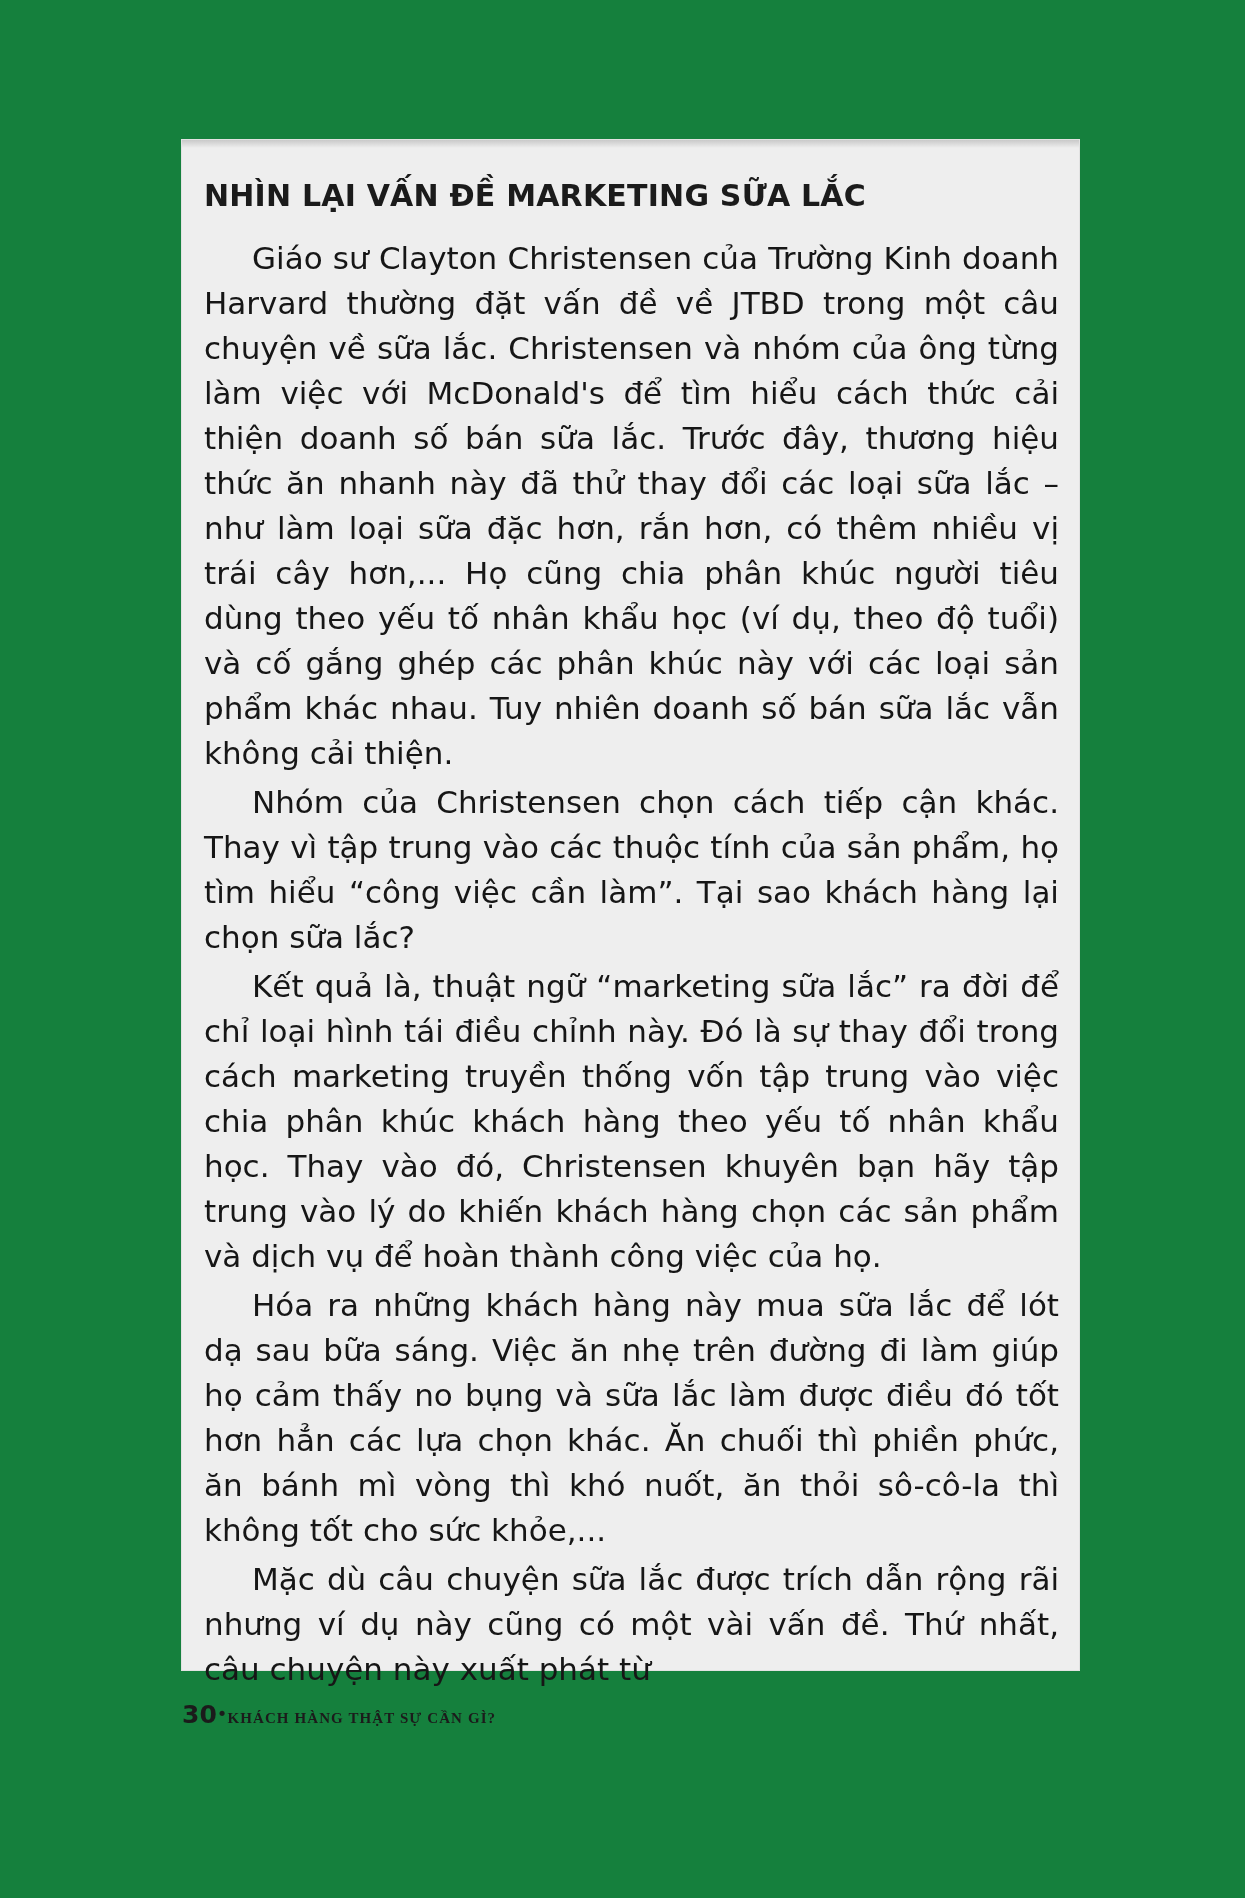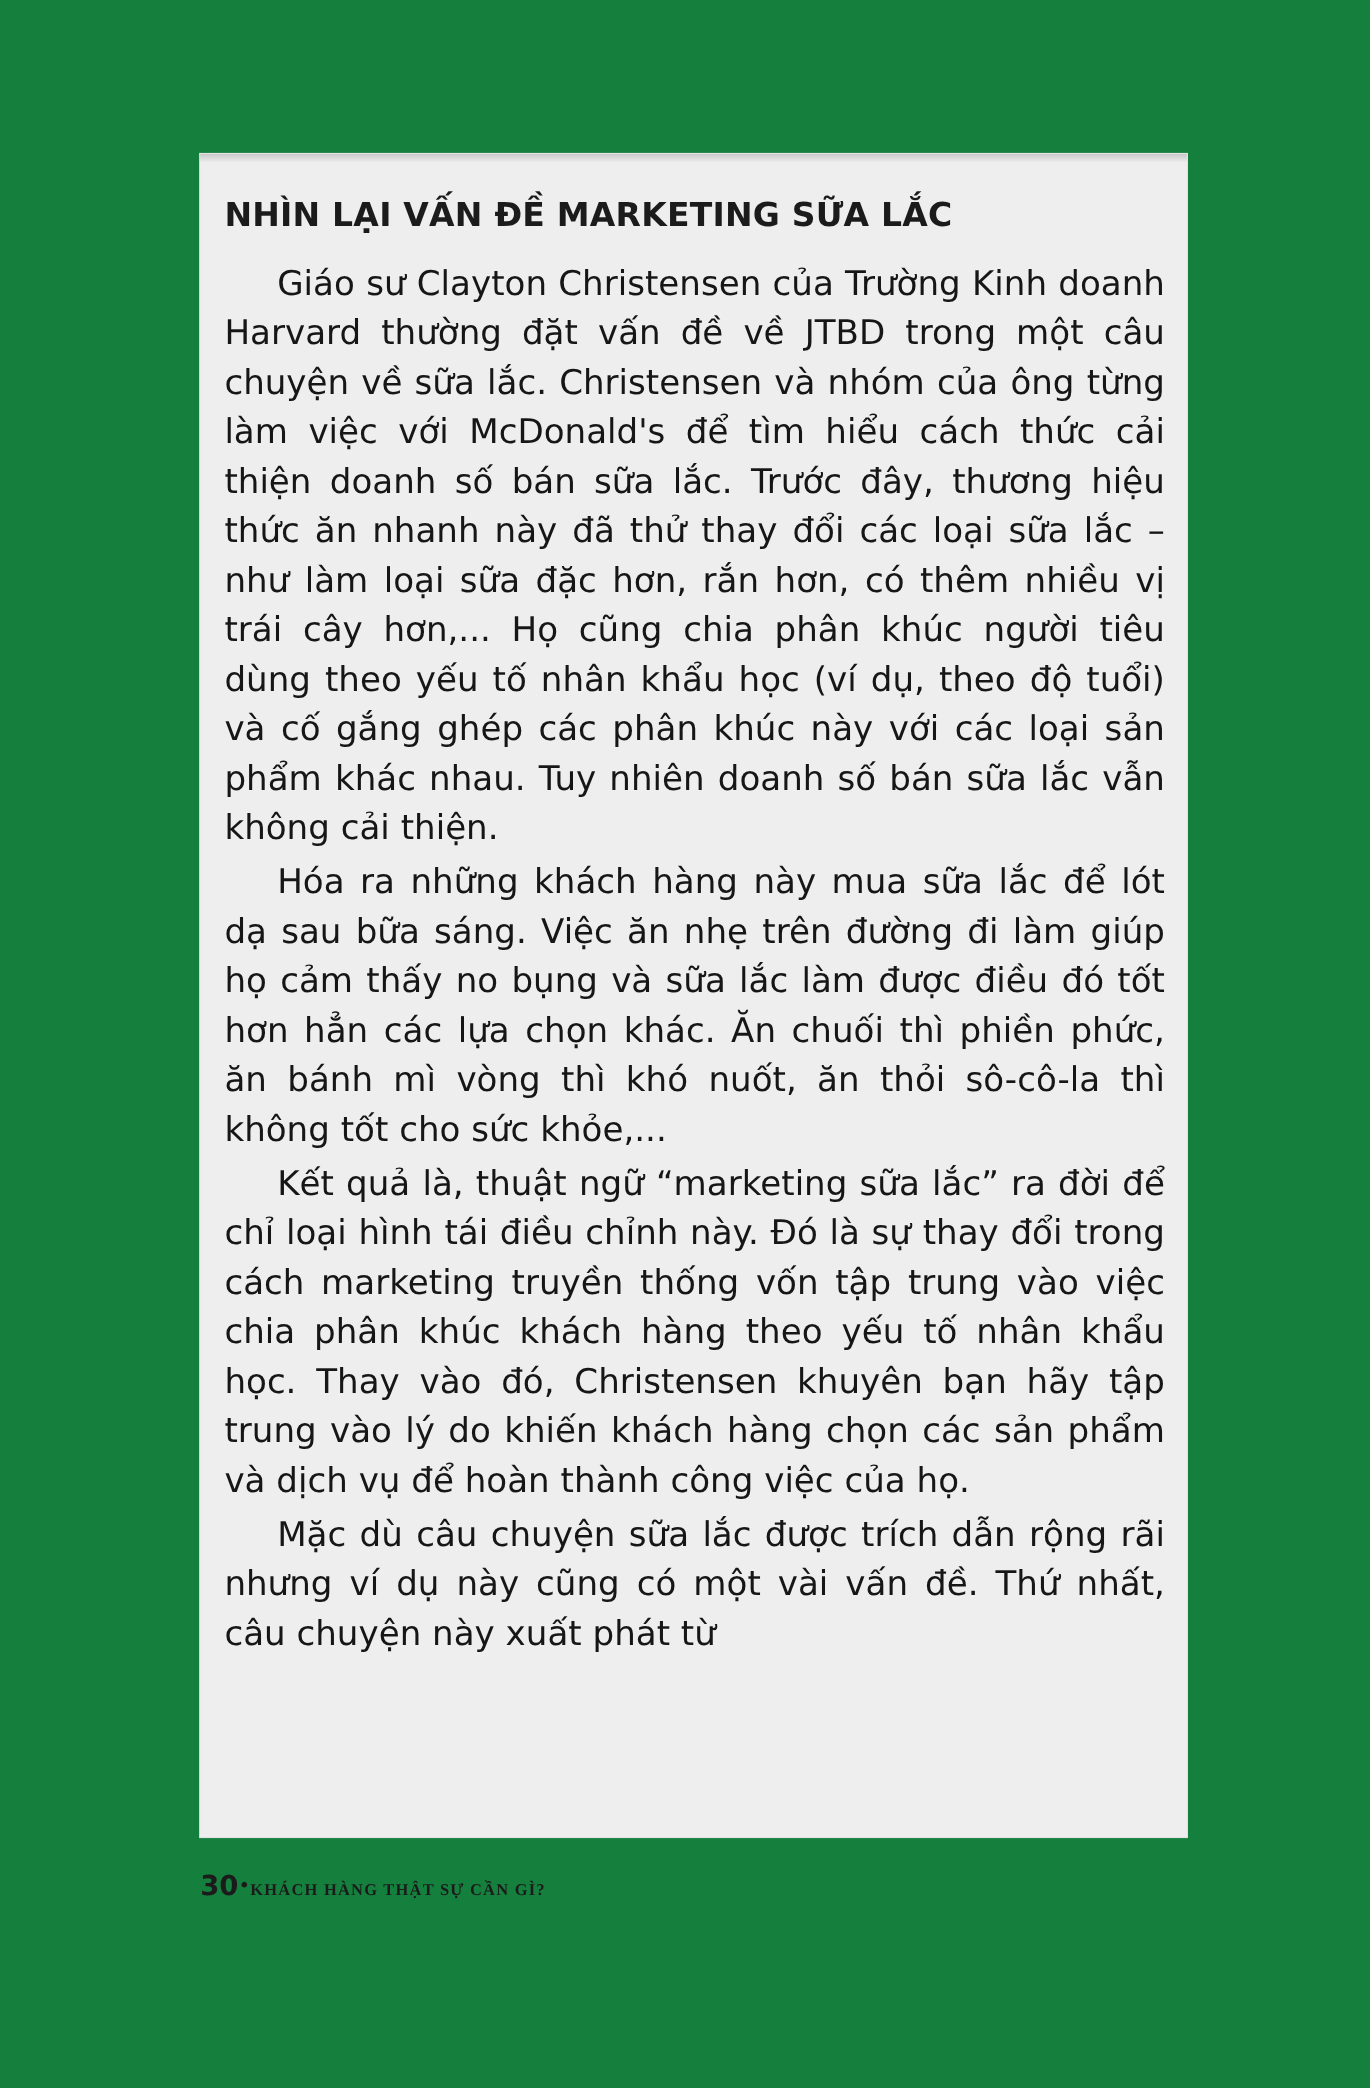--- a/index.html
+++ b/index.html
@@ -104,22 +104,23 @@
 <body>
 
 <div class="page">
 
   <div class="page-panel"></div>
 
   <div class="content">
     <h1 class="section-title">NHÌN LẠI VẤN ĐỀ MARKETING SỮA LẮC</h1>
 
     <p class="para">Giáo sư Clayton Christensen của Trường Kinh doanh Harvard thường đặt vấn đề về JTBD trong một câu chuyện về sữa lắc. Christensen và nhóm của ông từng làm việc với McDonald's để tìm hiểu cách thức cải thiện doanh số bán sữa lắc. Trước đây, thương hiệu thức ăn nhanh này đã thử thay đổi các loại sữa lắc – như làm loại sữa đặc hơn, rắn hơn, có thêm nhiều vị trái cây hơn,... Họ cũng chia phân khúc người tiêu dùng theo yếu tố nhân khẩu học (ví dụ, theo độ tuổi) và cố gắng ghép các phân khúc này với các loại sản phẩm khác nhau. Tuy nhiên doanh số bán sữa lắc vẫn không cải thiện.</p>
+    <p class="para">Nhóm của Christensen chọn cách tiếp cận khác. Thay vì tập trung vào các thuộc tính của sản phẩm, họ tìm hiểu “công việc cần làm”. Tại sao khách hàng lại chọn sữa lắc?</p>
+    <p class="para">Kết quả là, thuật ngữ “marketing sữa lắc” ra đời để chỉ loại hình tái điều chỉnh này. Đó là sự thay đổi trong cách marketing truyền thống vốn tập trung vào việc chia phân khúc khách hàng theo yếu tố nhân khẩu học. Thay vào đó, Christensen khuyên bạn hãy tập trung vào lý do khiến khách hàng chọn các sản phẩm và dịch vụ để hoàn thành công việc của họ.</p>
     <p class="para">Hóa ra những khách hàng này mua sữa lắc để lót dạ sau bữa sáng. Việc ăn nhẹ trên đường đi làm giúp họ cảm thấy no bụng và sữa lắc làm được điều đó tốt hơn hẳn các lựa chọn khác. Ăn chuối thì phiền phức, ăn bánh mì vòng thì khó nuốt, ăn thỏi sô-cô-la thì không tốt cho sức khỏe,...</p>
-    <p class="para">Kết quả là, thuật ngữ “marketing sữa lắc” ra đời để chỉ loại hình tái điều chỉnh này. Đó là sự thay đổi trong cách marketing truyền thống vốn tập trung vào việc chia phân khúc khách hàng theo yếu tố nhân khẩu học. Thay vào đó, Christensen khuyên bạn hãy tập trung vào lý do khiến khách hàng chọn các sản phẩm và dịch vụ để hoàn thành công việc của họ.</p>
     <p class="para">Mặc dù câu chuyện sữa lắc được trích dẫn rộng rãi nhưng ví dụ này cũng có một vài vấn đề. Thứ nhất, câu chuyện này xuất phát từ</p>
   </div>
 
   <div class="footer">
     <span class="folio-number">30</span>
     <span class="folio-sep">•</span>
     <span class="folio-title">KHÁCH HÀNG THẬT SỰ CẦN GÌ?</span>
   </div>
 
 </div>

